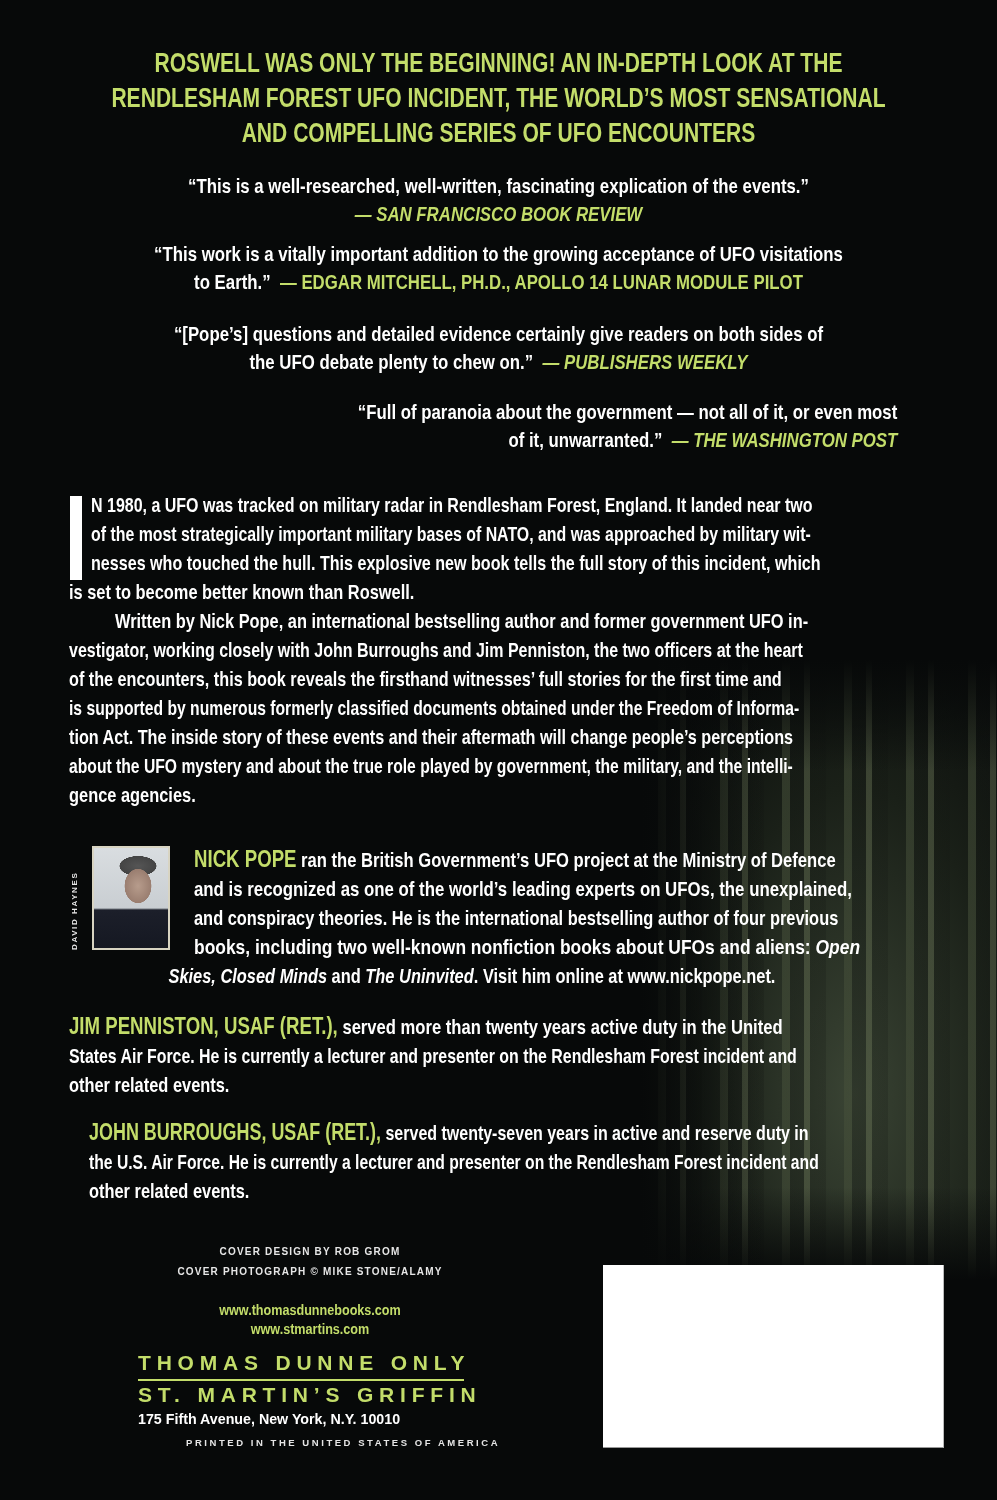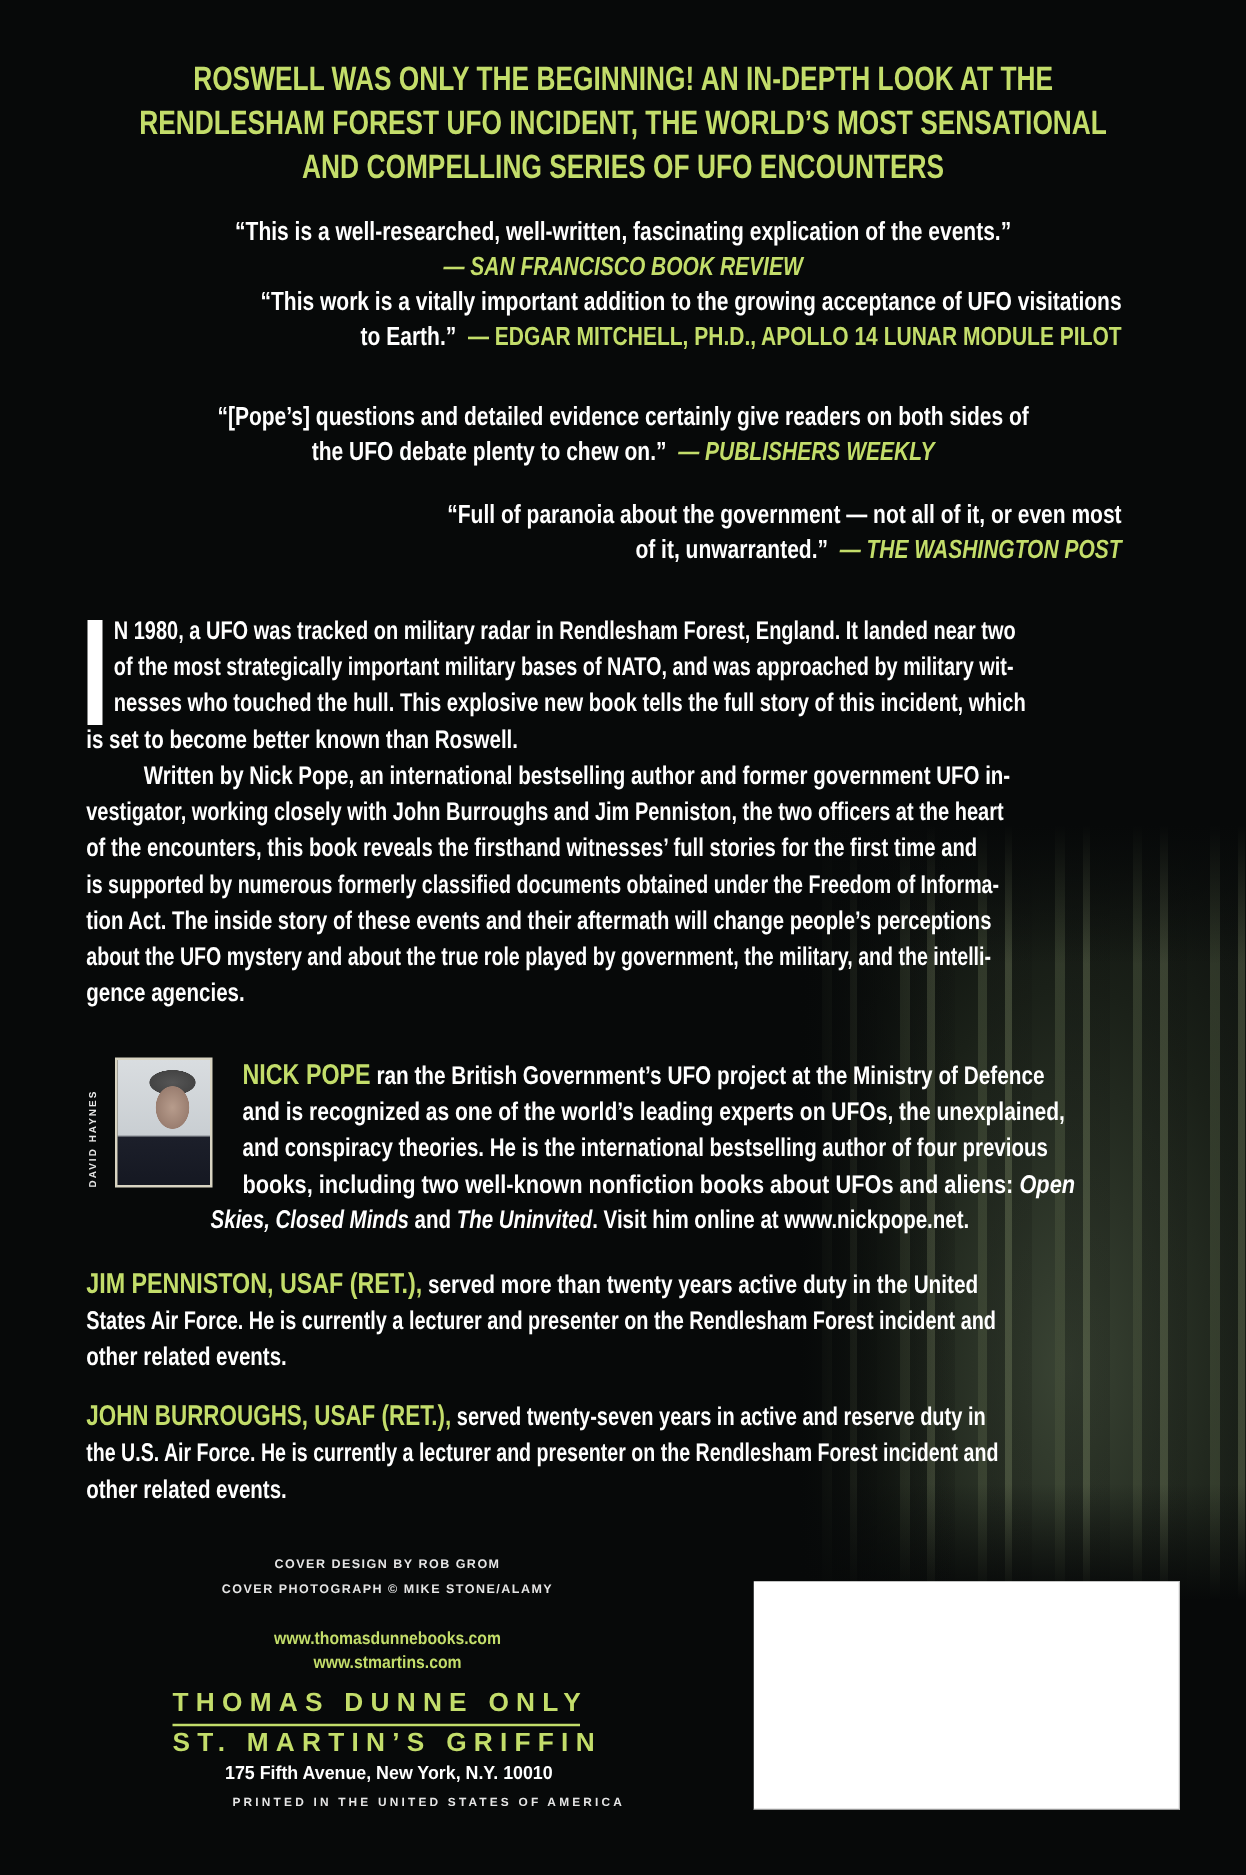--- a/index.html
+++ b/index.html
@@ -81,21 +81,21 @@
   .pub-name {
     position: absolute; left: 138px; width: 326px; text-align: left;
     font-size: 21px; font-weight: bold; color: #c3dd6a; letter-spacing: 5.8px;
     white-space: nowrap;
   }
   .pub-rule {
     position: absolute; left: 138px; top: 1379px; width: 326px; height: 2px; background: #c3dd6a;
   }
   .address {
     position: absolute; left: 138px; top: 1410px; width: 326px;
-    font-size: 15px; font-weight: bold; color: #ffffff; white-space: nowrap; margin-left: 42px;
+    font-size: 15px; font-weight: bold; color: #ffffff; white-space: nowrap;
   }
   .address span { display: inline-block; transform: scaleX(0.95); transform-origin: left top; }
   .printed {
     position: absolute; left: 138px; top: 1437px; width: 326px;
     font-size: 9.5px; font-weight: bold; letter-spacing: 2.55px; color: #e6e6e6; white-space: nowrap; padding-left: 48px;
   }
   .barcode-box {
     position: absolute; left: 603px; top: 1265px; width: 340px; height: 182px;
     background: #ffffff; border-bottom: 1px solid #999; border-right: 1px solid #bbb;
   }
@@ -109,21 +109,21 @@
   <span class="line">ROSWELL WAS ONLY THE BEGINNING! AN IN-DEPTH LOOK AT THE</span>
   <span class="line">RENDLESHAM FOREST UFO INCIDENT, THE WORLD’S MOST SENSATIONAL</span>
   <span class="line">AND COMPELLING SERIES OF UFO ENCOUNTERS</span>
 </div>
 
 <div class="quote" style="top:172px;">
   <span class="line">“This is a well-researched, well-written, fascinating explication of the events.”</span>
   <span class="line"><span class="src">— SAN FRANCISCO BOOK REVIEW</span></span>
 </div>
 
-<div class="quote" style="top:228px;text-align:right;">
+<div class="quote" style="top:240px;">
   <span class="line">“This work is a vitally important addition to the growing acceptance of UFO visitations</span>
   <span class="line"><span>to Earth.”</span>&nbsp;&nbsp;<span class="src-upright">— EDGAR MITCHELL, PH.D., APOLLO 14 LUNAR MODULE PILOT</span></span>
 </div>
 
 <div class="quote" style="top:320px;">
   <span class="line">“[Pope’s] questions and detailed evidence certainly give readers on both sides of</span>
   <span class="line"><span>the UFO debate plenty to chew on.”</span>&nbsp;&nbsp;<span class="src">— PUBLISHERS WEEKLY</span></span>
 </div>
 
 <div class="quote" style="top:398px;text-align:right;">
@@ -162,21 +162,21 @@
 <div class="body-text" style="top:961px;text-align:right;">
   <span class="line" style="transform:scaleX(0.8);"><i>Skies, Closed Minds</i><span> and </span><i>The Uninvited</i><span>. Visit him online at www.nickpope.net.</span></span>
 </div>
 
 <div class="body-text" style="top:1012px;">
   <span class="line" style="transform:scaleX(0.81);"><span class="lime" style="font-size:23px;">JIM PENNISTON, USAF (RET.),</span><span> served more than twenty years active duty in the United</span></span>
   <span class="line" style="transform:scaleX(0.775);">States Air Force. He is currently a lecturer and presenter on the Rendlesham Forest incident and</span>
   <span class="line" style="transform:scaleX(0.8);">other related events.</span>
 </div>
 
-<div class="body-text" style="top:1118px;">
+<div class="body-text" style="top:1118px;margin-left:20px;">
   <span class="line" style="transform:scaleX(0.78);"><span class="lime" style="font-size:23px;">JOHN BURROUGHS, USAF (RET.),</span><span> served twenty-seven years in active and reserve duty in</span></span>
   <span class="line" style="transform:scaleX(0.765);">the U.S. Air Force. He is currently a lecturer and presenter on the Rendlesham Forest incident and</span>
   <span class="line" style="transform:scaleX(0.8);">other related events.</span>
 </div>
 
 <div class="credits" style="top:1246px;">COVER DESIGN BY ROB GROM</div>
 <div class="credits" style="top:1266px;">COVER PHOTOGRAPH © MIKE STONE/ALAMY</div>
 
 <div class="urls" style="top:1301px;">
   <span class="line">www.thomasdunnebooks.com</span>

